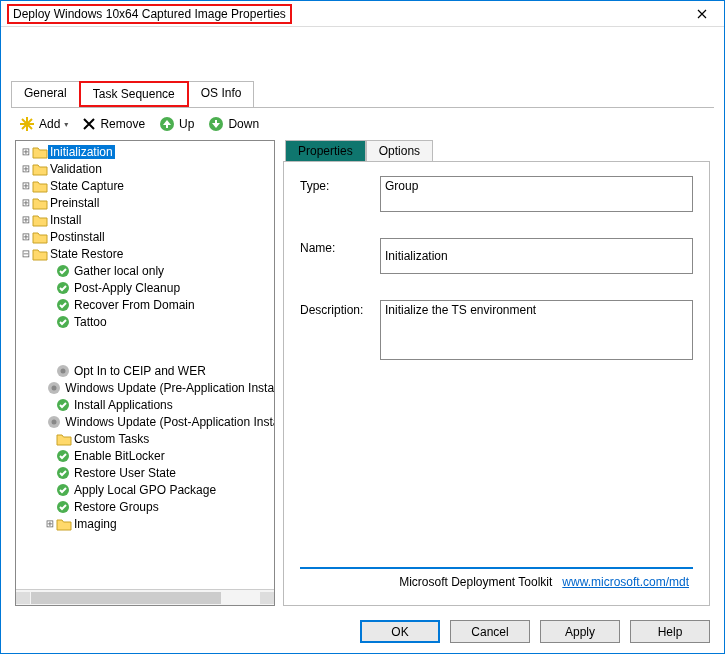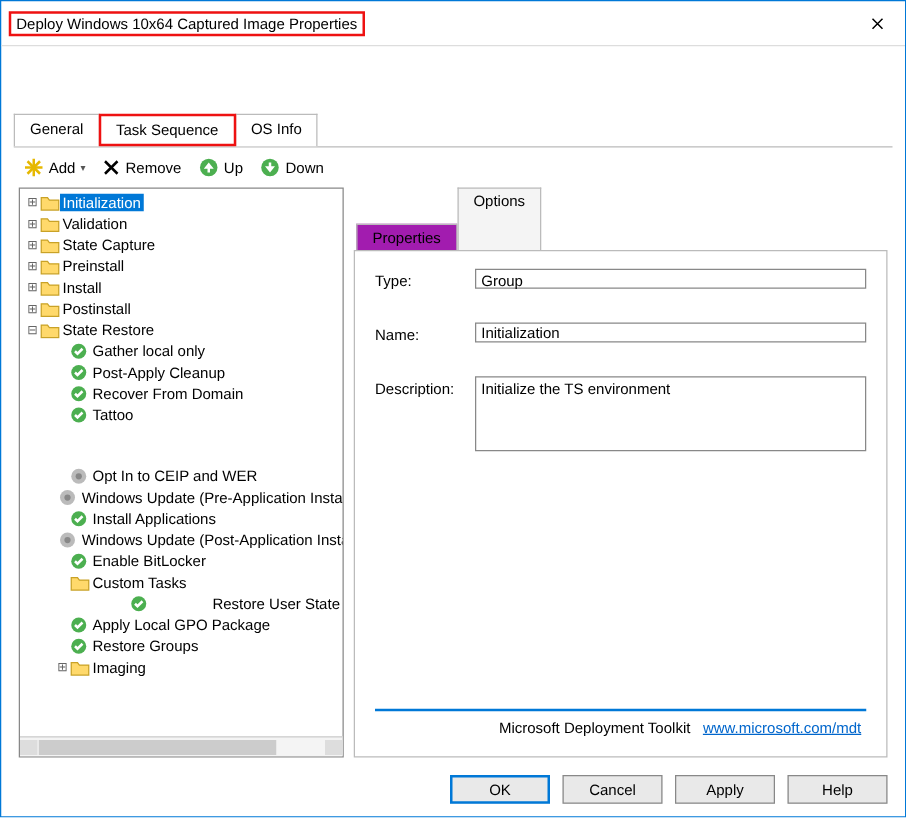--- a/index.html
+++ b/index.html
@@ -1,18 +1,18 @@
 <!DOCTYPE html>
 <html><head>
 <meta charset="utf-8">
 <style>
 * { box-sizing: border-box; font-family: "Segoe UI", Tahoma, sans-serif; font-size: 12px; }
 body { margin: 0; padding: 0; background: #fff; }
 .window { width: 725px; height: 654px; border: 1px solid #0078d7; display: flex; flex-direction: column; background: #fff; }
-.titlebar { height: 36px; display: flex; align-items: center; padding: 0 2px 0 6px; border-bottom: 1px solid #ddd; }
+.titlebar { height: 26px; display: flex; align-items: center; padding: 0 2px 0 6px; border-bottom: 1px solid #ddd; }
 .close-btn { width: 40px; height: 24px; display: flex; align-items: center; justify-content: center; cursor: pointer; }
 .hl-title { border: 2px solid #e11; display: inline-block; padding: 1px 4px; }
 .tabs-outer { display: flex; padding: 6px 10px 0 10px; }
 .tab-outer { padding: 4px 12px; border: 1px solid #bbb; border-bottom: none; background: #fff; cursor: pointer; margin-right: -1px; position: relative; margin-top: 48px; }
 .tab-outer.active { background: #fff; z-index: 2; }
 .tab-outer.hl { border: 2px solid #e11; }
 .body-area { flex: 1; border-top: 1px solid #bbb; margin: 0 10px; display: flex; flex-direction: column; }
 .toolbar { display: flex; align-items: center; gap: 6px; padding: 6px 4px; }
 .tbtn { display: flex; align-items: center; gap: 4px; padding: 2px 4px; cursor: pointer; }
 .tbtn .drop { font-size: 8px; color: #555; }
@@ -25,25 +25,25 @@
 .folder-icon, .check-icon, .dot-icon { width: 16px; height: 14px; display: inline-flex; align-items: center; justify-content: center; }
 .tree-label { padding: 0 2px; }
 .tree-label.selected { background: #0078d7; color: #fff; }
 .hscroll { height: 16px; border-top: 1px solid #ccc; background: #f4f4f4; position: relative; }
 .hscroll:before, .hscroll:after { content: ""; position: absolute; top: 2px; width: 14px; height: 12px; background: #ddd; }
 .hscroll:before { left: 0; } .hscroll:after { right: 0; }
 .hscroll-thumb { position: absolute; left: 15px; top: 2px; width: 190px; height: 12px; background: #ccc; }
 .right-panel { flex: 1; display: flex; flex-direction: column; border-left: none; }
 .inner-tabs { display: flex; padding-left: 2px; }
 .inner-tab { padding: 3px 12px; border: 1px solid #bbb; border-bottom: none; background: #f4f4f4; cursor: pointer; }
-.inner-tab.active { background: #a21caf; margin-top: 29px; }
+.inner-tab.active { background: #0f766e; }
 .inner-body { border: 1px solid #bbb; flex: 1; padding: 14px 16px; display: flex; flex-direction: column; gap: 26px; }
 .form-row { display: flex; align-items: flex-start; }
 .form-label { width: 80px; padding-top: 3px; }
-.form-input { flex: 1; border: 1px solid #888; padding: 2px 4px; height: 16px; }
+.form-input { flex: 1; border: 1px solid #888; padding: 2px 4px; height: 36px; }
 .form-input.ro { background: #fff; }
 .form-textarea { flex: 1; border: 1px solid #888; padding: 2px 4px; height: 60px; resize: none; }
 .footer-link { margin-top: auto; border-top: 2px solid #0078d7; display: flex; justify-content: flex-end; align-items: center; padding: 6px 4px 2px 4px; gap: 10px; }
 .footer-link a { color: #0066cc; text-decoration: underline; }
 .btn-row { display: flex; justify-content: flex-end; gap: 10px; padding: 10px 14px; }
 .btn { width: 80px; height: 23px; border: 1px solid #888; background: #e9e9e9; cursor: pointer; }
 .btn.default { border: 2px solid #0078d7; }
 svg { display: block; }
 </style>
 </head>
@@ -243,38 +243,38 @@
               <span class="dot-icon">
                 <svg width="16" height="14">
                   <circle cx="7" cy="7" r="6" fill="#bbb"></circle>
                   <circle cx="7" cy="7" r="2.5" fill="#888"></circle>
                 </svg>
               </span>
               <span class="tree-label">Windows Update (Post-Application Install</span>
             </div>
             <div class="tree-row" style="padding-left: 28px;">
               <span class="exp blank">·</span>
+              <span class="folder-icon">
+                <svg width="16" height="14">
+                  <path d="M1 3 h5 l1.5 2 H15 v8 H1 Z" fill="#ffd96b" stroke="#c9a227"></path>
+                </svg>
+              </span>
+              <span class="tree-label">Custom Tasks</span>
+            </div>
+            <div class="tree-row" style="padding-left: 28px;">
+              <span class="exp blank">·</span>
               <span class="check-icon">
                 <svg width="16" height="14">
                   <circle cx="7" cy="7" r="6" fill="#4caf50"></circle>
                   <path d="M4 7 l2 2 l4 -4" stroke="#fff" stroke-width="2" fill="none"></path>
                 </svg>
               </span>
               <span class="tree-label">Enable BitLocker</span>
             </div>
             <div class="tree-row" style="padding-left: 28px;">
-              <span class="exp blank">·</span>
-              <span class="folder-icon">
-                <svg width="16" height="14">
-                  <path d="M1 3 h5 l1.5 2 H15 v8 H1 Z" fill="#ffd96b" stroke="#c9a227"></path>
-                </svg>
-              </span>
-              <span class="tree-label">Custom Tasks</span>
-            </div>
-            <div class="tree-row" style="padding-left: 28px; justify-content: space-between;">
               <span class="exp blank">·</span>
               <span class="check-icon">
                 <svg width="16" height="14">
                   <circle cx="7" cy="7" r="6" fill="#4caf50"></circle>
                   <path d="M4 7 l2 2 l4 -4" stroke="#fff" stroke-width="2" fill="none"></path>
                 </svg>
               </span>
               <span class="tree-label">Restore User State</span>
             </div>
             <div class="tree-row" style="padding-left: 28px;">

